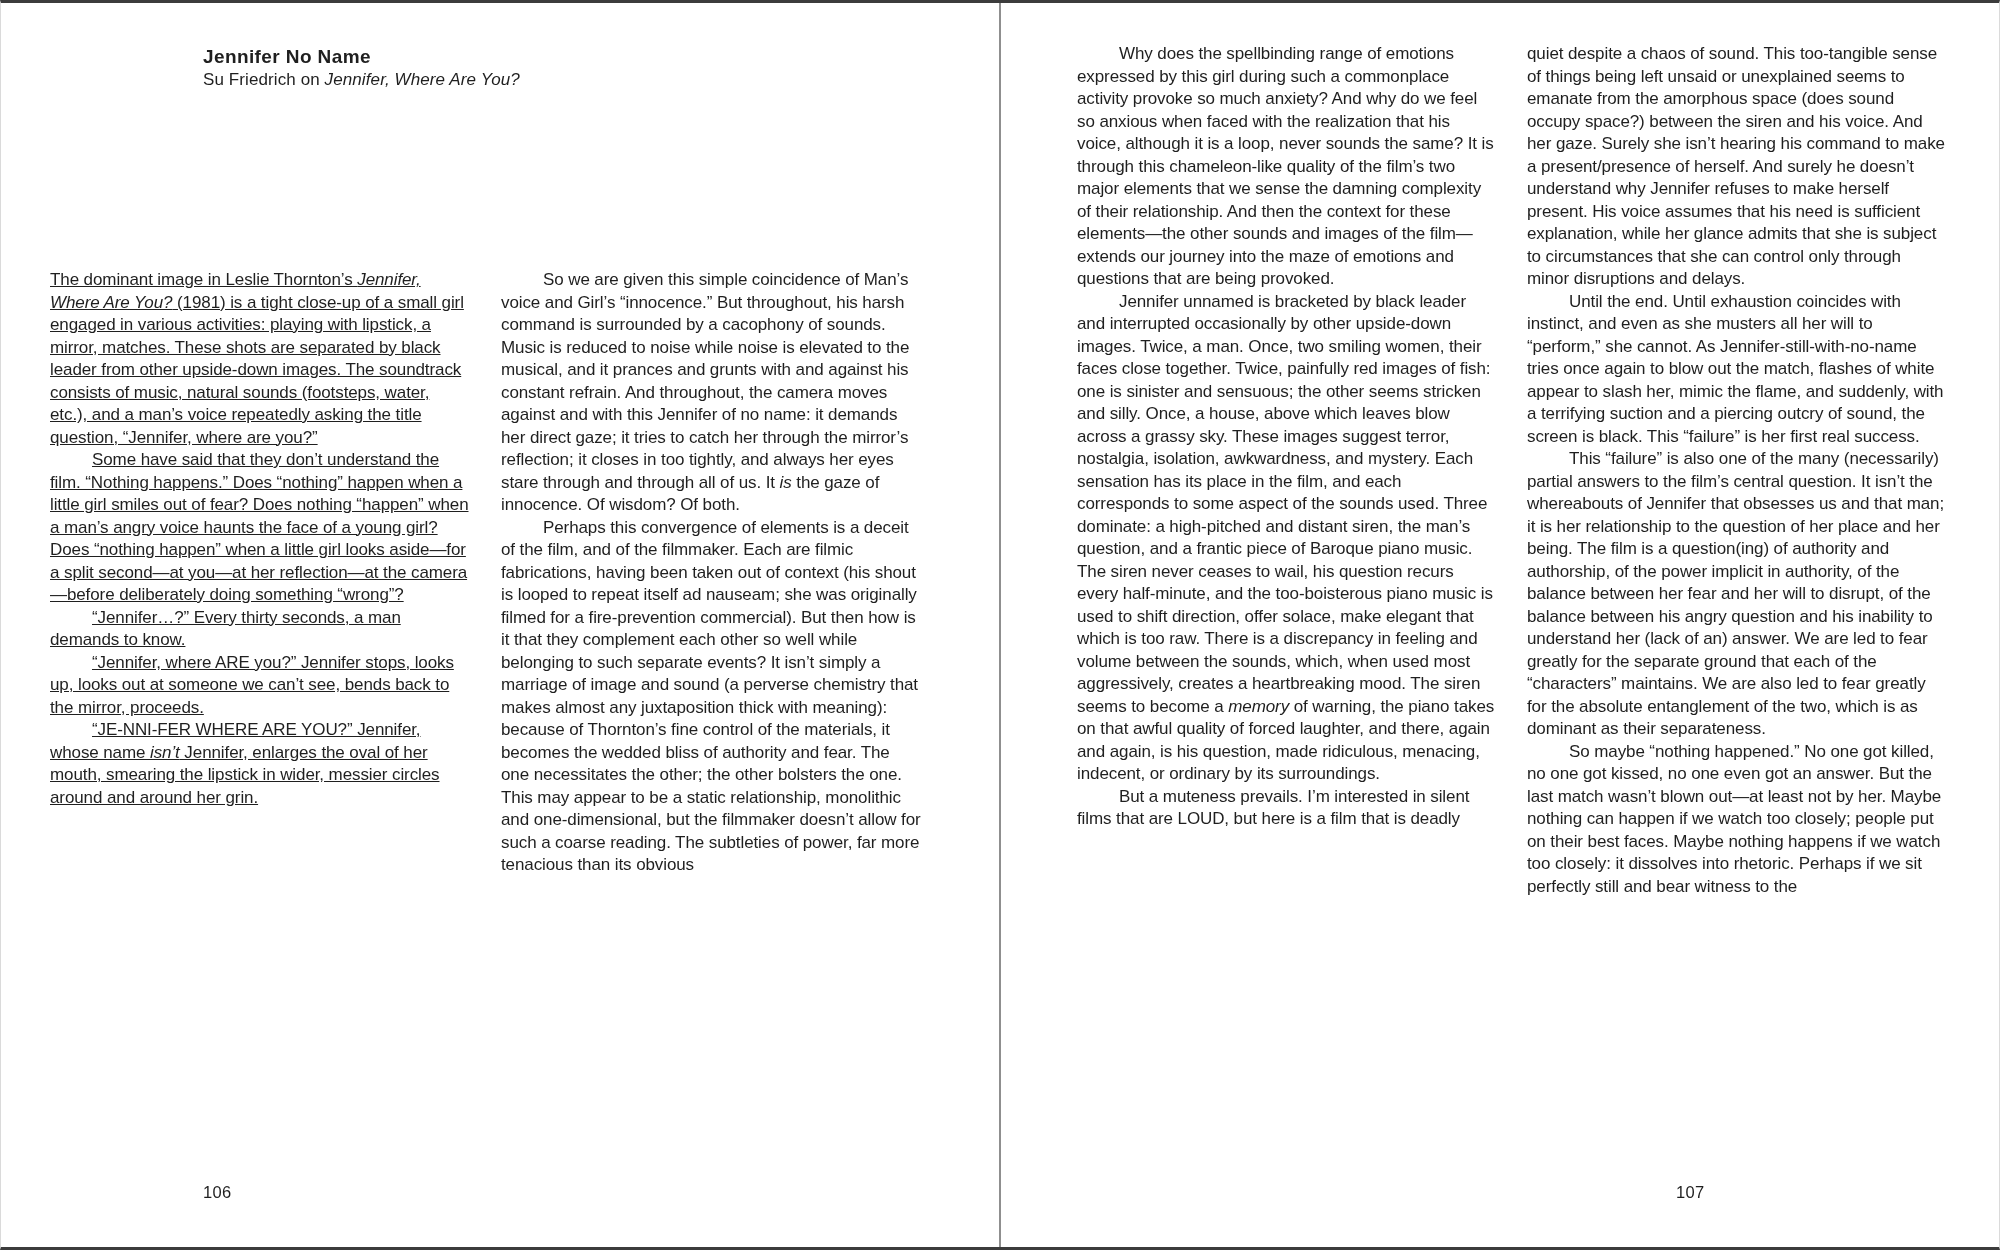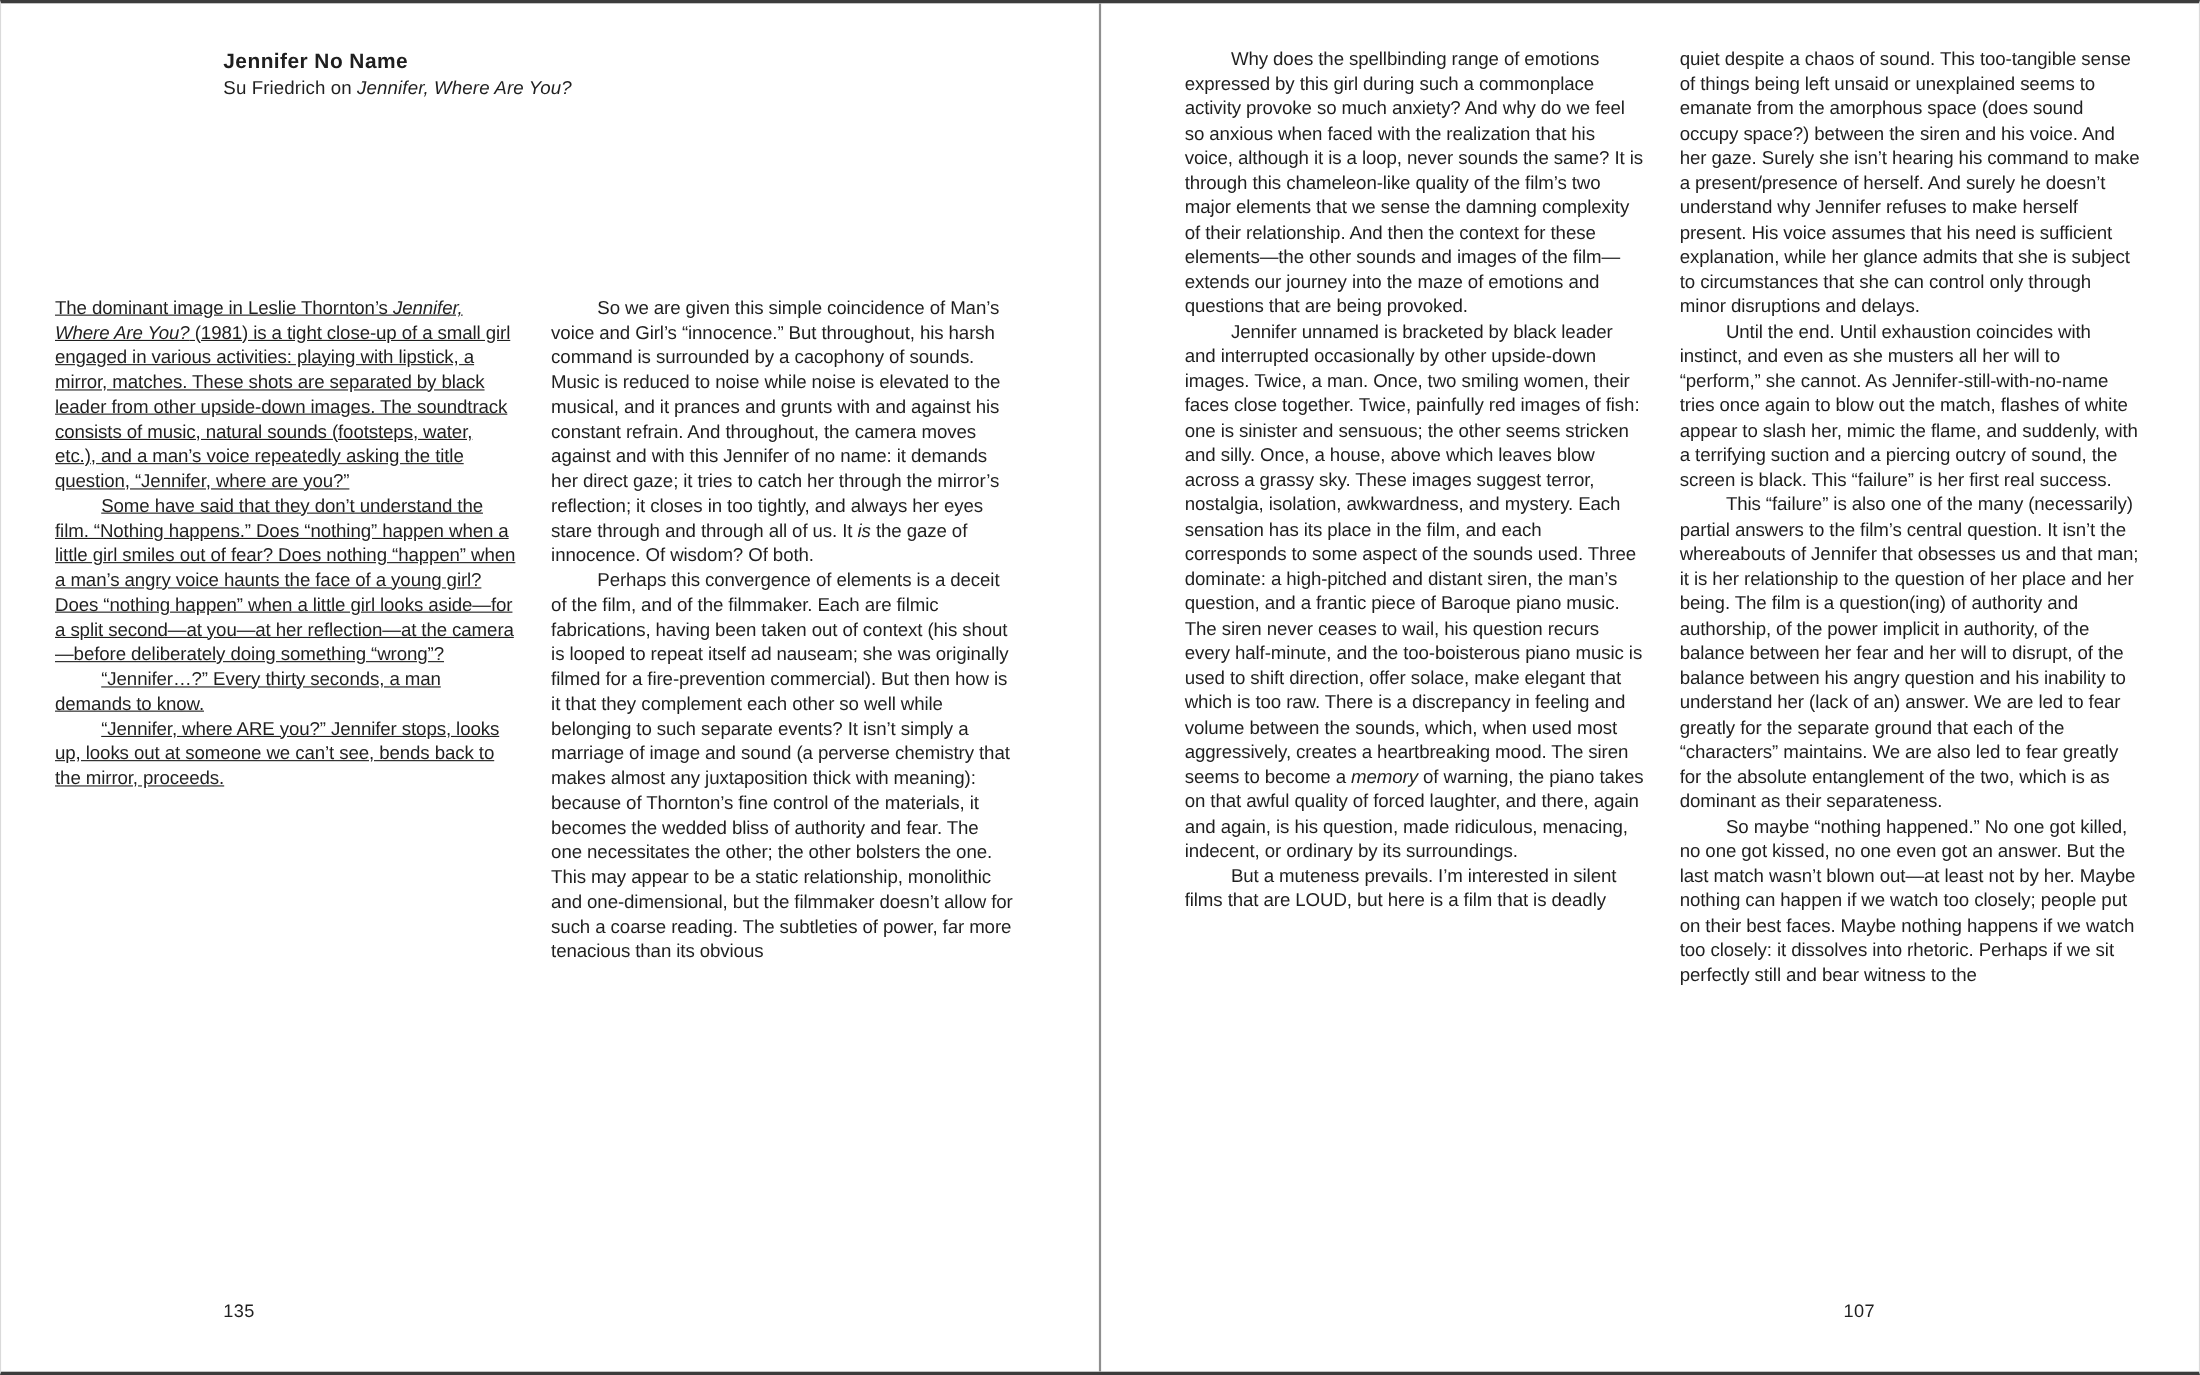--- a/index.html
+++ b/index.html
@@ -52,26 +52,27 @@
   <div class="page">
     <header class="article-header">
       <h1 class="title">Jennifer No Name</h1>
       <p class="subtitle"><span>Su Friedrich on </span><em>Jennifer, Where Are You?</em></p>
     </header>
     <div class="col col-l1">
         <p class="para">The dominant image in Leslie Thornton’s <em>Jennifer, Where Are You?</em> (1981) is a tight close-up of a small girl engaged in various activities: playing with lipstick, a mirror, matches. These shots are separated by black leader from other upside-down images. The soundtrack consists of music, natural sounds (footsteps, water, etc.), and a man’s voice repeatedly asking the title question, “Jennifer, where are you?”</p>
         <p class="para indent">Some have said that they don’t understand the film. “Nothing happens.” Does “nothing” happen when a little girl smiles out of fear? Does nothing “happen” when a man’s angry voice haunts the face of a young girl? Does “nothing happen” when a little girl looks aside—for a split second—at you—at her reflection—at the camera—before deliberately doing something “wrong”?</p>
         <p class="para indent">“Jennifer…?” Every thirty seconds, a man demands to know.</p>
         <p class="para indent">“Jennifer, where ARE you?” Jennifer stops, looks up, looks out at someone we can’t see, bends back to the mirror, proceeds.</p>
+        <p class="para indent">“JE-NNI-FER WHERE ARE YOU?” Jennifer, whose name <em>isn’t</em> Jennifer, enlarges the oval of her mouth, smearing the lipstick in wider, messier circles around and around her grin.</p>
       </div>
     <div class="col col-l2">
         <p class="para indent">So we are given this simple coincidence of Man’s voice and Girl’s “innocence.” But throughout, his harsh command is surrounded by a cacophony of sounds. Music is reduced to noise while noise is elevated to the musical, and it prances and grunts with and against his constant refrain. And throughout, the camera moves against and with this Jennifer of no name: it demands her direct gaze; it tries to catch her through the mirror’s reflection; it closes in too tightly, and always her eyes stare through and through all of us. It <em>is</em> the gaze of innocence. Of wisdom? Of both.</p>
         <p class="para indent">Perhaps this convergence of elements is a deceit of the film, and of the filmmaker. Each are filmic fabrications, having been taken out of context (his shout is looped to repeat itself ad nauseam; she was originally filmed for a fire-prevention commercial). But then how is it that they complement each other so well while belonging to such separate events? It isn’t simply a marriage of image and sound (a perverse chemistry that makes almost any juxtaposition thick with meaning): because of Thornton’s fine control of the materials, it becomes the wedded bliss of authority and fear. The one necessitates the other; the other bolsters the one. This may appear to be a static relationship, monolithic and one-dimensional, but the filmmaker doesn’t allow for such a coarse reading. The subtleties of power, far more tenacious than its obvious</p>
       </div>
-    <div class="page-number pn-left">135</div>
+    <div class="page-number pn-left">106</div>
   </div>
 
   <div class="page-divider"></div>
 
   <div class="page">
     <div class="col col-r1">
         <p class="para indent">Why does the spellbinding range of emotions expressed by this girl during such a commonplace activity provoke so much anxiety? And why do we feel so anxious when faced with the realization that his voice, although it is a loop, never sounds the same? It is through this chameleon-like quality of the film’s two major elements that we sense the damning complexity of their relationship. And then the context for these elements—the other sounds and images of the film—extends our journey into the maze of emotions and questions that are being provoked.</p>
         <p class="para indent">Jennifer unnamed is bracketed by black leader and interrupted occasionally by other upside-down images. Twice, a man. Once, two smiling women, their faces close together. Twice, painfully red images of fish: one is sinister and sensuous; the other seems stricken and silly. Once, a house, above which leaves blow across a grassy sky. These images suggest terror, nostalgia, isolation, awkwardness, and mystery. Each sensation has its place in the film, and each corresponds to some aspect of the sounds used. Three dominate: a high-pitched and distant siren, the man’s question, and a frantic piece of Baroque piano music. The siren never ceases to wail, his question recurs every half-minute, and the too-boisterous piano music is used to shift direction, offer solace, make elegant that which is too raw. There is a discrepancy in feeling and volume between the sounds, which, when used most aggressively, creates a heartbreaking mood. The siren seems to become a <em>memory</em> of warning, the piano takes on that awful quality of forced laughter, and there, again and again, is his question, made ridiculous, menacing, indecent, or ordinary by its surroundings.</p>
         <p class="para indent">But a muteness prevails. I’m interested in silent films that are LOUD, but here is a film that is deadly</p>
       </div>

